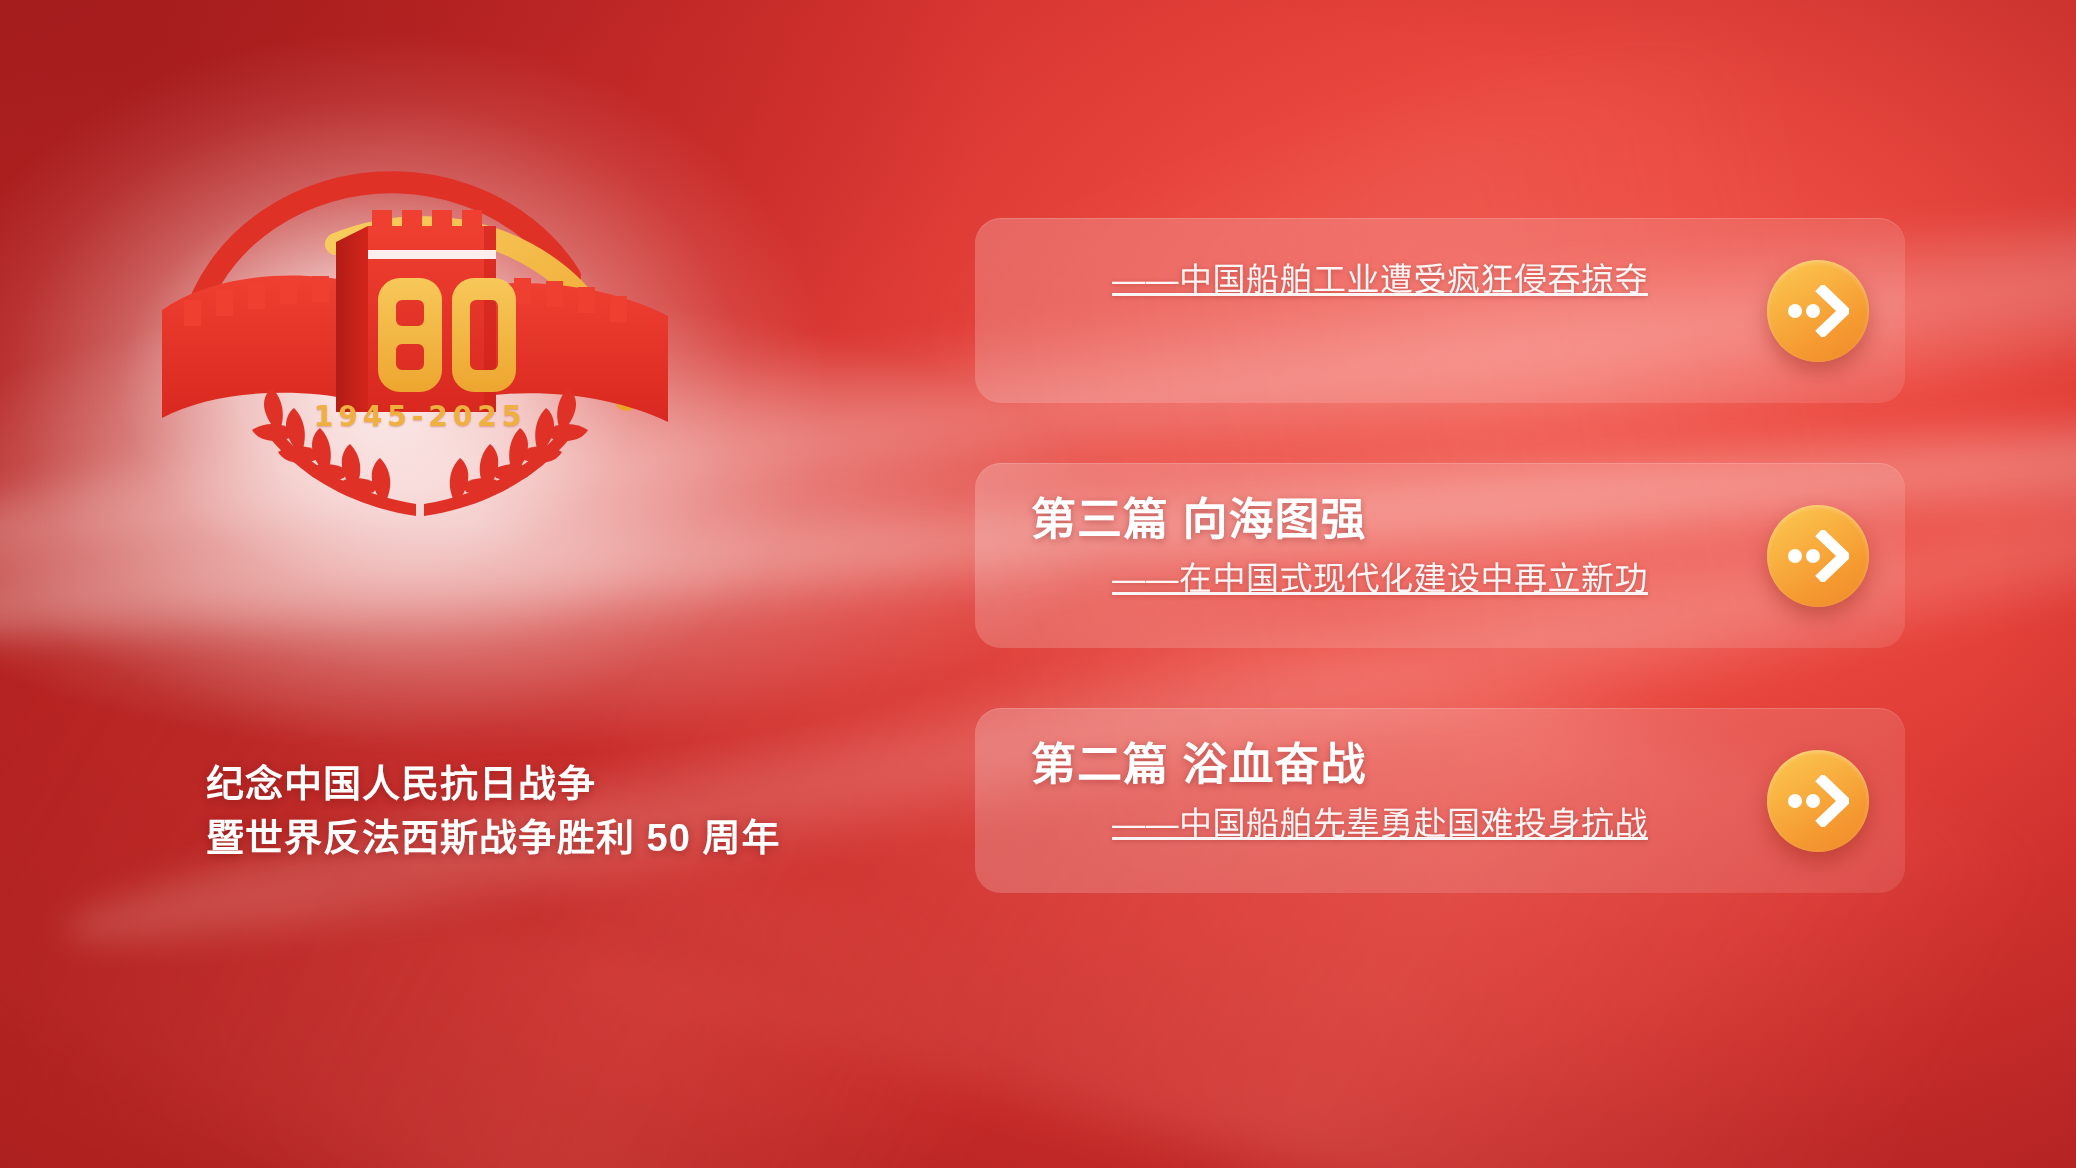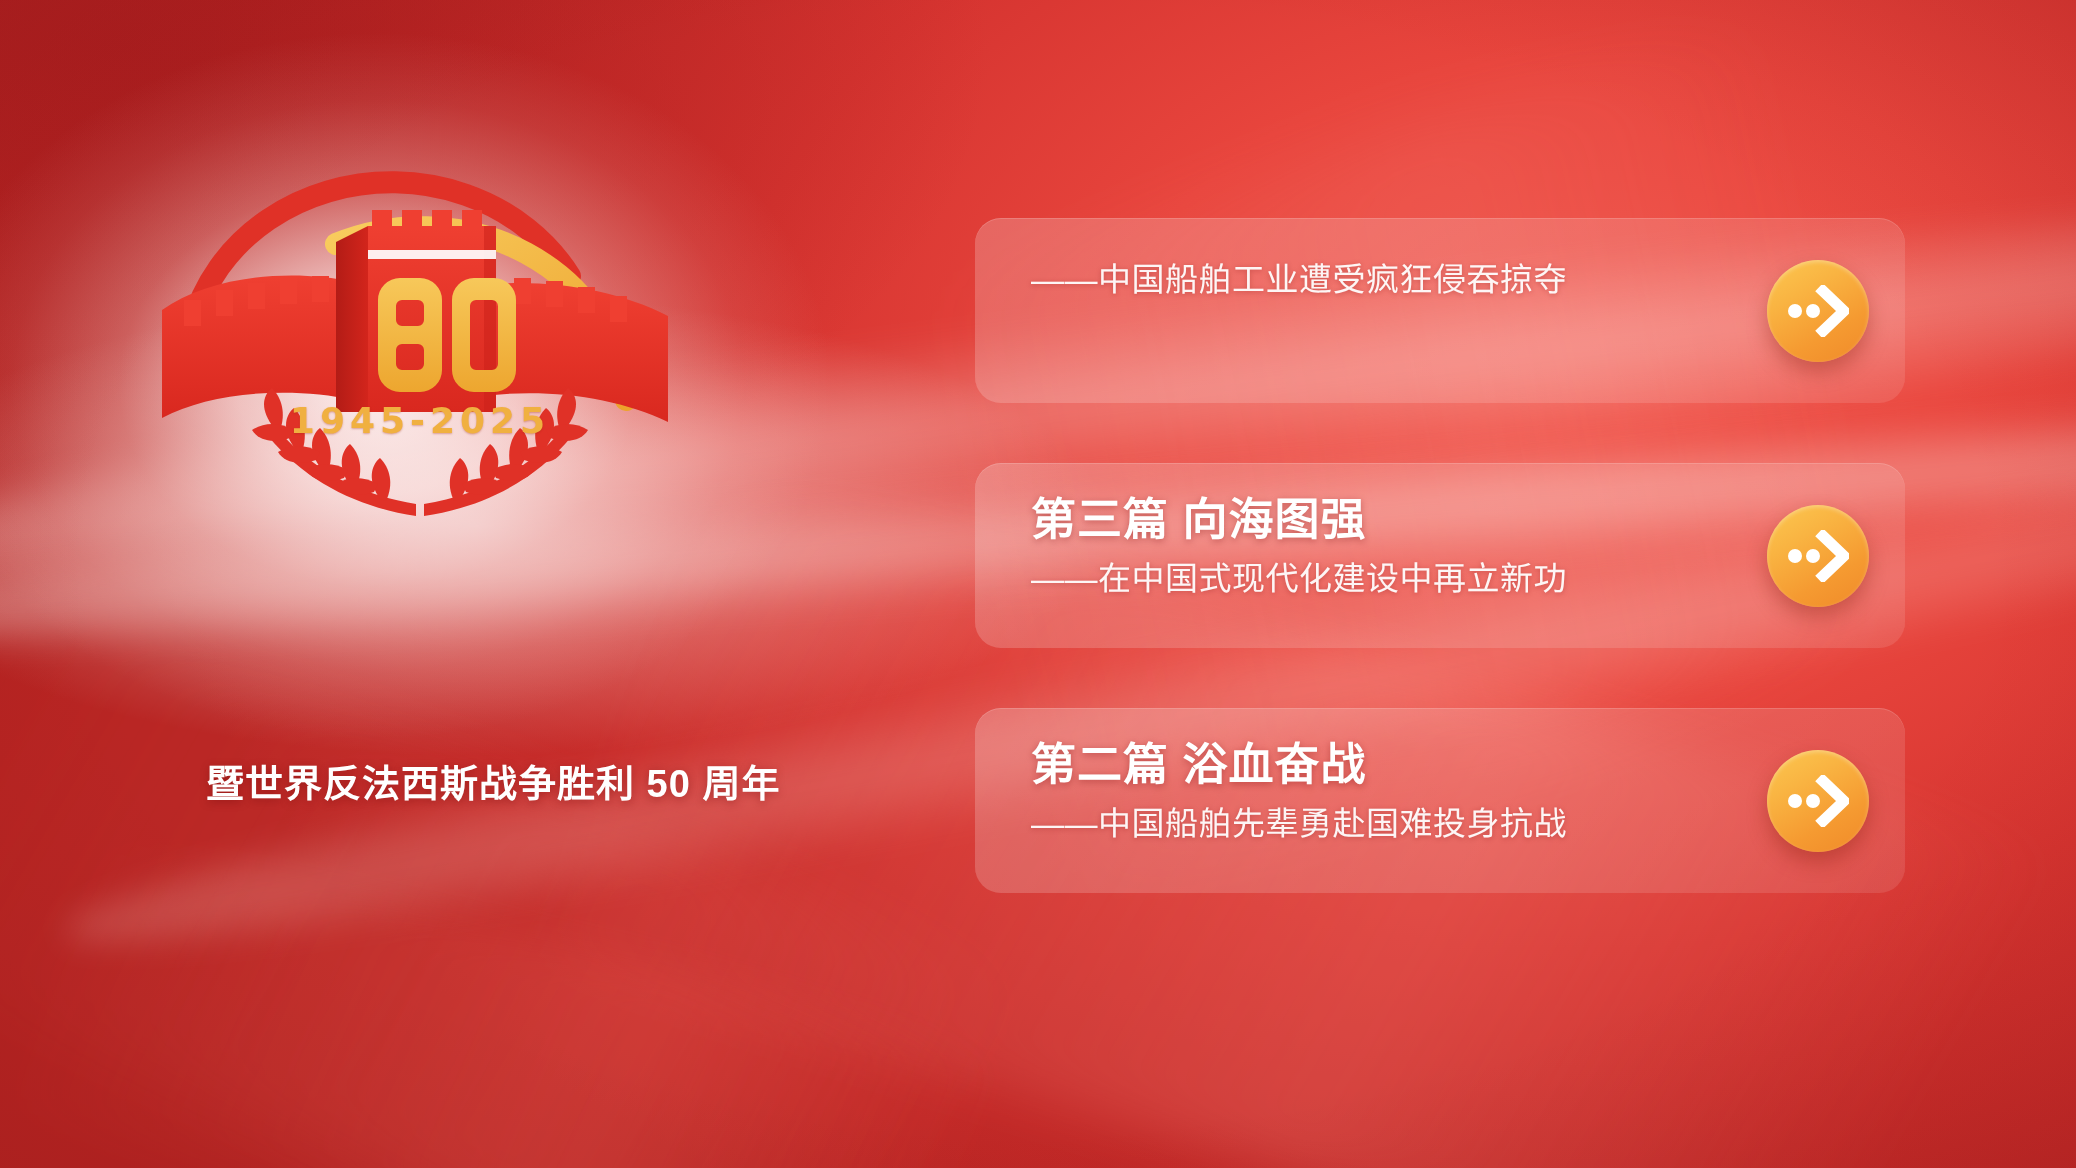--- a/index.html
+++ b/index.html
@@ -114,21 +114,21 @@
   }
   #emblem svg { display: block; width: 100%; height: 100%; }
 
   #emblem-date {
     position: absolute;
     left: 140px;
     top: 400px;
     width: 560px;
     text-align: center;
     font-family: "DejaVu Sans", "Liberation Sans", sans-serif;
-    font-size: 36px;
+    font-size: 28px;
     font-weight: 700;
     letter-spacing: 5px;
     color: #f0b040;
     text-shadow: 0 1px 2px rgba(160,40,20,0.35);
   }
 
   
   #headline {
     position: absolute;
     left: 206px;
@@ -176,24 +176,25 @@
     text-shadow: 0 2px 7px rgba(130,16,16,0.40);
     white-space: nowrap;
   }
   .card-sub {
     margin-top: 12px;
     color: rgba(255,255,255,0.94);
     font-size: 33px;
     font-weight: 400;
     line-height: 1.2;
     letter-spacing: 0.5px;
-    text-align: left;
+    text-align: center;
     padding-right: 6px;
     text-shadow: 0 1px 5px rgba(130,16,16,0.34);
     white-space: nowrap;
+    text-decoration: underline;
   }
 
   .go-btn {
     position: absolute;
     right: 36px;
     top: 50%;
     transform: translateY(-50%);
     width: 102px;
     height: 102px;
     border-radius: 50%;
@@ -334,20 +335,21 @@
           <path d="M 204 378 C 186 384, 172 380, 166 370 C 178 362, 194 362, 208 370 Z"></path>
           <path d="M 234 392 C 216 398, 202 394, 196 384 C 208 376, 224 376, 238 384 Z"></path>
         </g>
       </g>
     </svg>
   </div>
 
   <div id="emblem-date">1945-2025</div>
 
   <div id="headline">
+    <span class="ln">纪念中国人民抗日战争</span>
     <span class="ln">暨世界反法西斯战争胜利 50 周年</span>
   </div>
 
   <div id="cards">
 
     <div class="card">
       <div class="card-text">
         <div class="card-sub">——中国船舶工业遭受疯狂侵吞掠夺</div>
       </div>
       <button class="go-btn" aria-label="进入第一篇">

